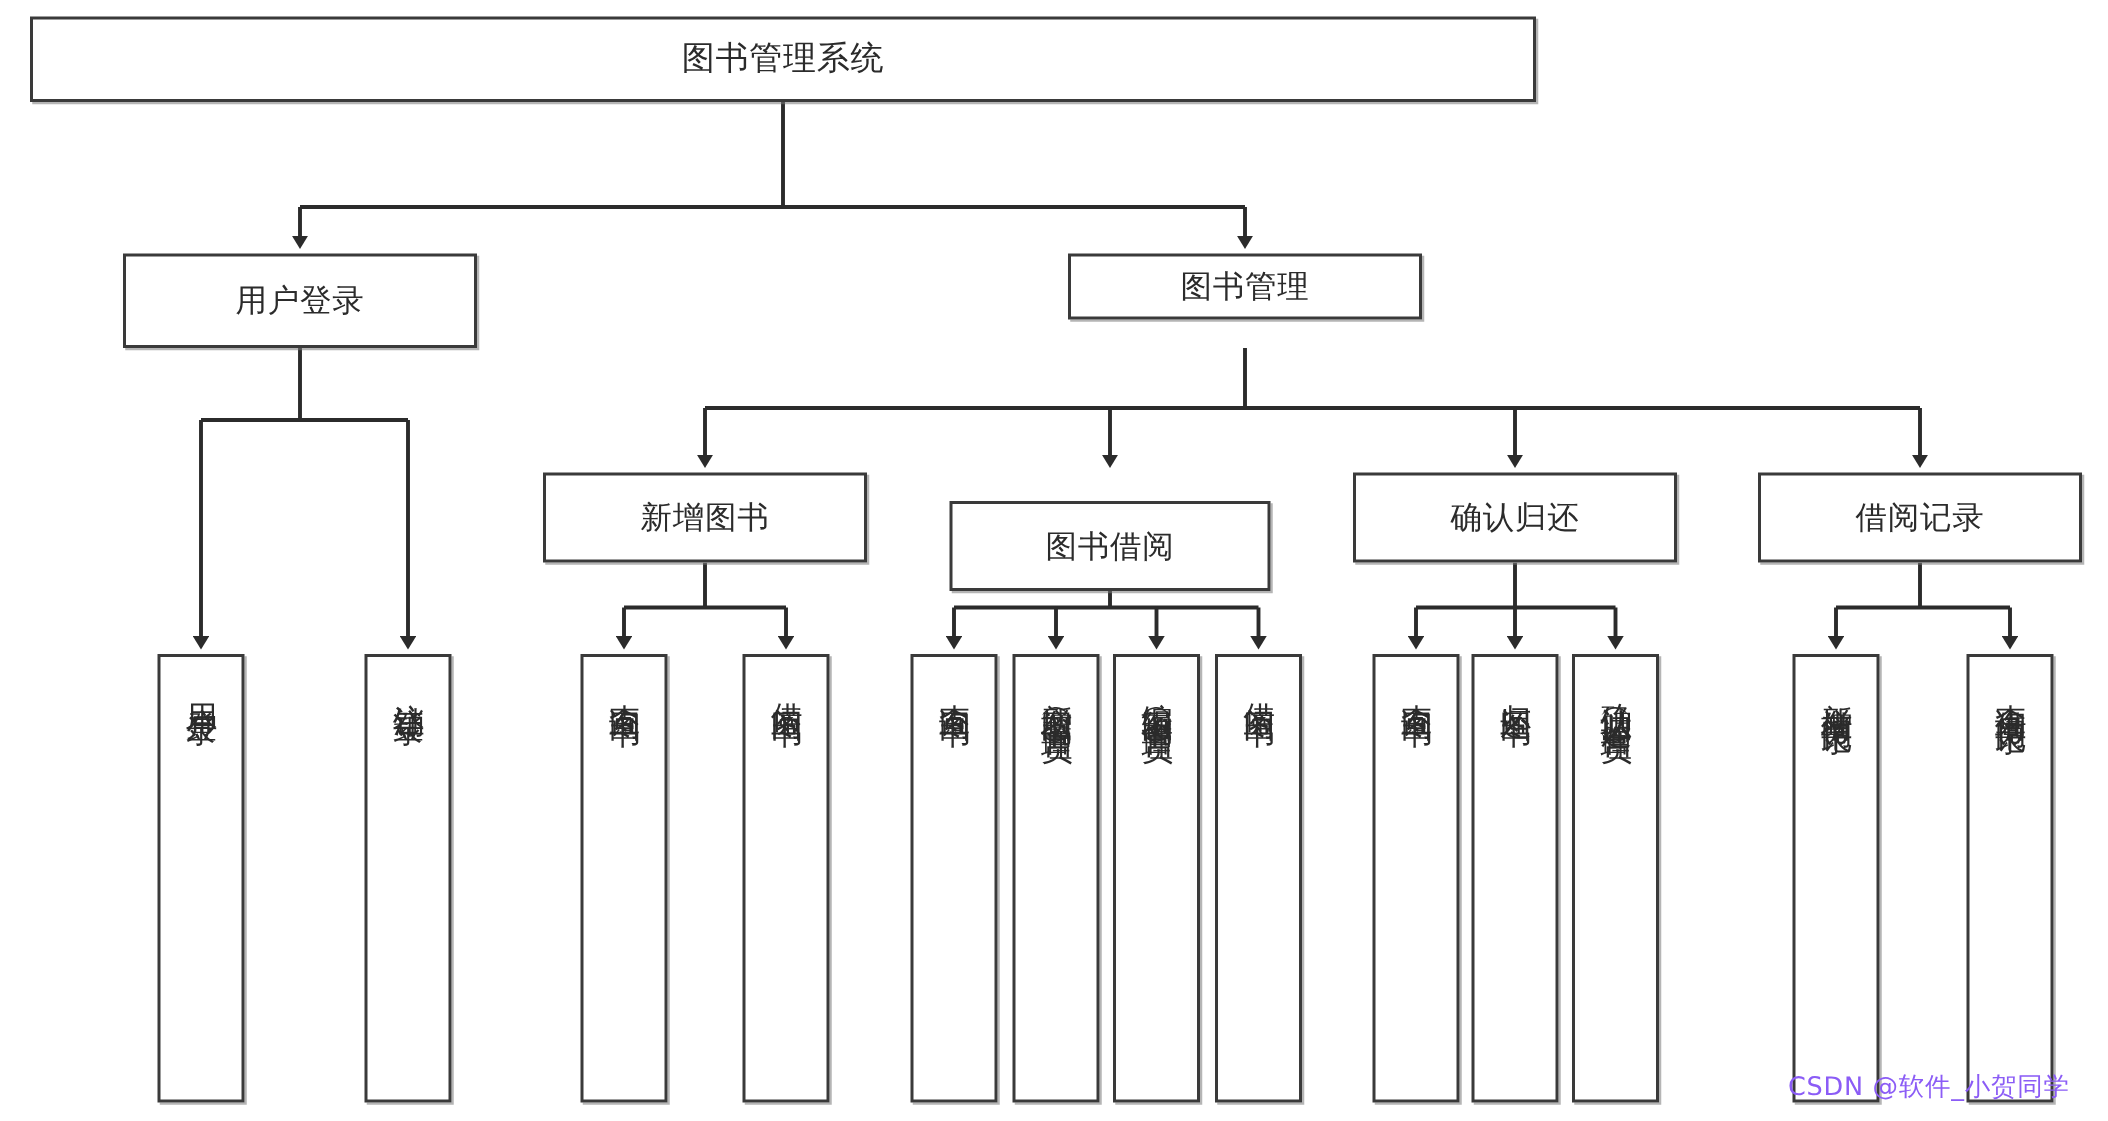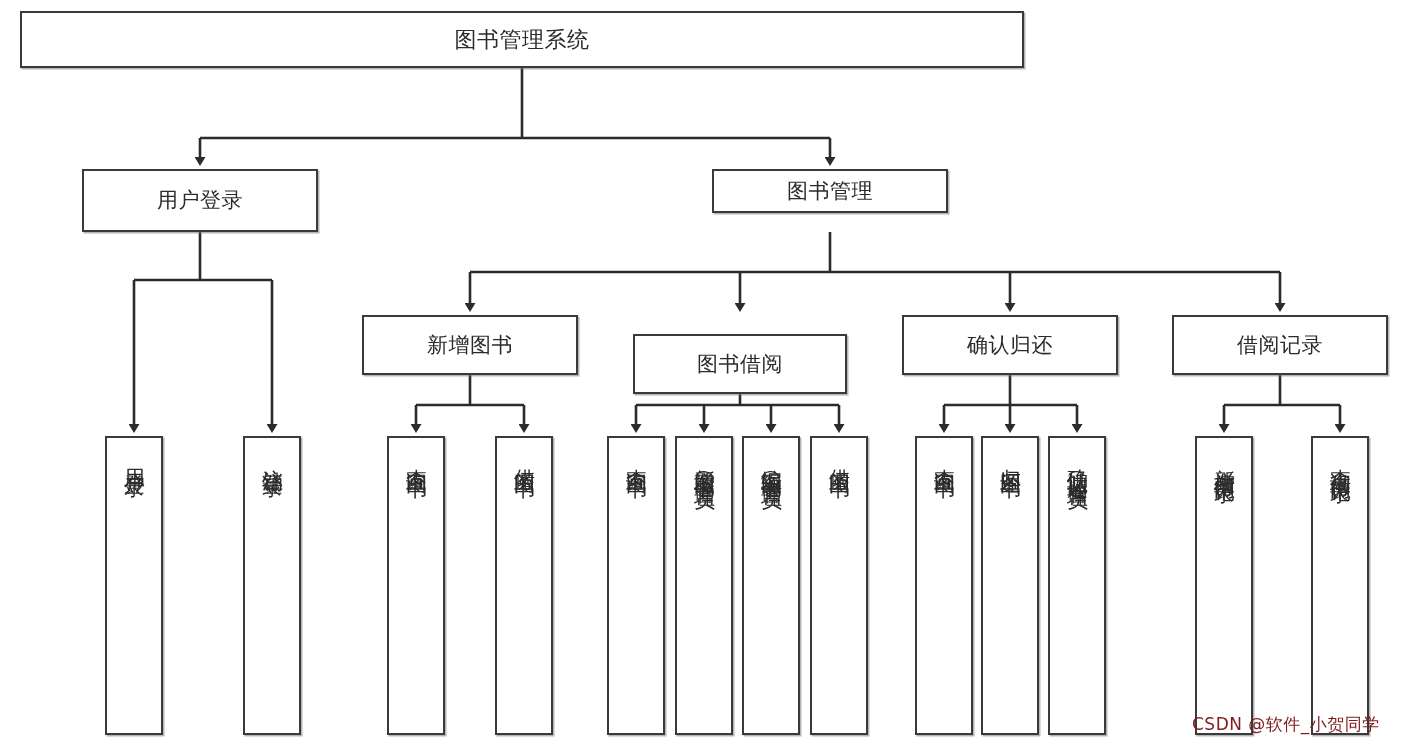--- a/index.html
+++ b/index.html
@@ -56,21 +56,21 @@
     text-orientation: upright;
     font-size: 21px;
     letter-spacing: 3px;
     line-height: 1;
     white-space: nowrap;
   }
   .node.root .label { font-size: 22px; }
   .watermark {
     position: absolute;
     font-size: 17px;
-    color: #7f1d1d;
+    color: #8b5cf6;
     white-space: nowrap;
     letter-spacing: 0.5px;
   }
 </style>
 </head>
 <body>
 
 <div id="canvas">
 
   <svg class="wires" viewBox="0 0 1405 747" xmlns="http://www.w3.org/2000/svg">

